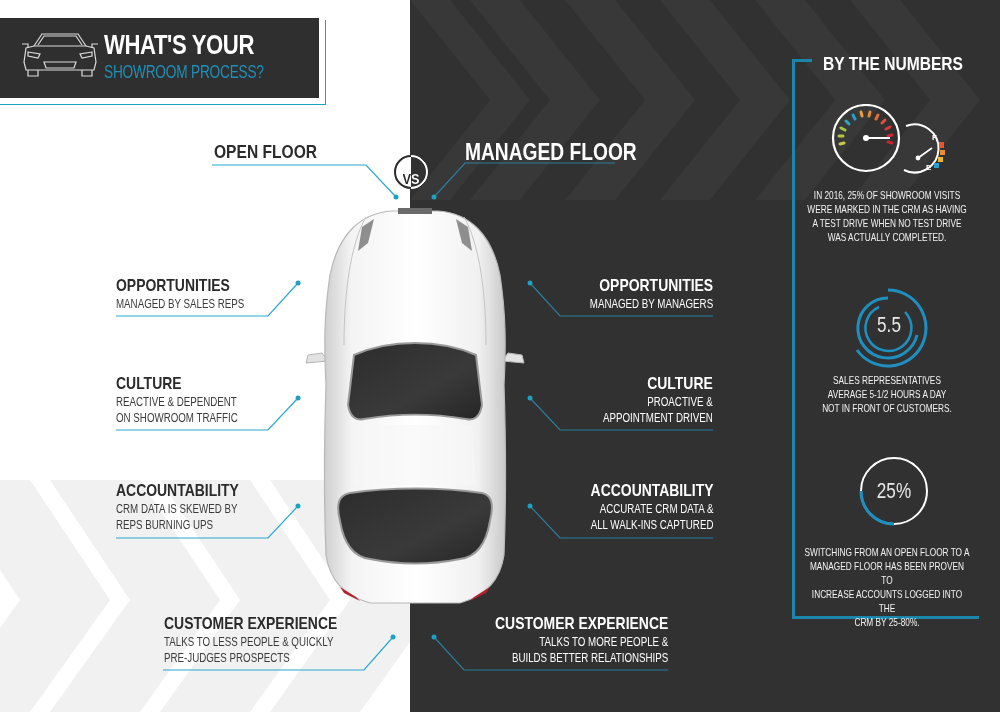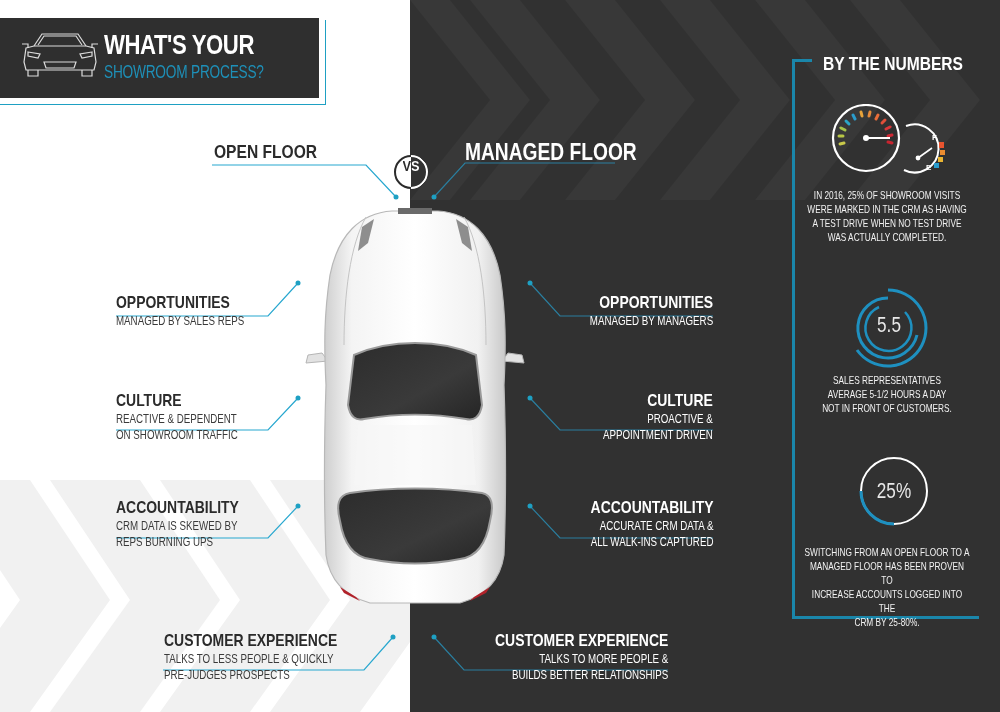--- a/index.html
+++ b/index.html
@@ -14,26 +14,26 @@
     .title-box { position: absolute; left: 0; top: 18px; width: 319px; height: 80px; background: #2f2f2f; }
     .title-frame { position: absolute; left: 0; top: 20px; width: 326px; height: 85px; border-right: 1.5px solid #1ea0c3; border-bottom: 1.5px solid #1ea0c3; }
     .title-car { position: absolute; left: 20px; top: 30px; }
     .title-main { position: absolute; left: 104px; top: 30px; color: #ffffff; font-weight: bold; font-size: 27px; letter-spacing: -0.5px; transform: scaleX(0.82); transform-origin: left top; white-space: nowrap; }
     .title-sub { position: absolute; left: 104px; top: 61px; color: #1e90b8; font-size: 19px; transform: scaleX(0.72); transform-origin: left top; white-space: nowrap; letter-spacing: -0.3px; }
 
     
     .h-open { position: absolute; left: 214px; top: 141px; font-weight: bold; font-size: 19px; color: #2b2b2b; transform: scaleX(0.82); transform-origin: left top; white-space: nowrap; }
     .h-managed { position: absolute; left: 465px; top: 138px; font-weight: bold; font-size: 24px; color: #ffffff; transform: scaleX(0.8); transform-origin: left top; white-space: nowrap; }
 
-    .vs { position: absolute; left: 394px; top: 155px; width: 34px; height: 34px; border-radius: 50%; border: 2px solid #2b2b2b; background: linear-gradient(90deg, #ffffff 50%, #313131 50%); display: flex; align-items: flex-start; justify-content: center; }
+    .vs { position: absolute; left: 394px; top: 155px; width: 34px; height: 34px; border-radius: 50%; border: 2px solid #2b2b2b; background: linear-gradient(90deg, #ffffff 50%, #313131 50%); display: flex; align-items: flex-end; justify-content: center; }
     .vs span { font-weight: bold; font-size: 15px; transform: scaleX(0.85); background: linear-gradient(90deg, #2b2b2b 50%, #ffffff 50%); -webkit-background-clip: text; background-clip: text; color: transparent; }
     .vs::after { content: ""; position: absolute; inset: -2px; border-radius: 50%; border: 2px solid transparent; border-right-color: #ffffff; border-bottom-color: #ffffff; transform: rotate(-45deg); }
 
     
-    .feat { position: absolute; white-space: nowrap; margin-top: 17px; }
+    .feat { position: absolute; white-space: nowrap; }
     .feat .t { font-weight: bold; font-size: 17px; transform: scaleX(0.82); transform-origin: left top; display: block; line-height: 20px; }
     .feat .d { font-size: 12.5px; transform: scaleX(0.78); transform-origin: left top; display: block; line-height: 16px; }
     .feat.left .t { color: #2b2b2b; }
     .feat.left .d { color: #3a3a3a; }
     .feat.right { text-align: right; }
     .feat.right .t, .feat.right .d { transform-origin: right top; color: #ffffff; }
 
     svg.lines { position: absolute; left: 0; top: 0; pointer-events: none; }
 
     

